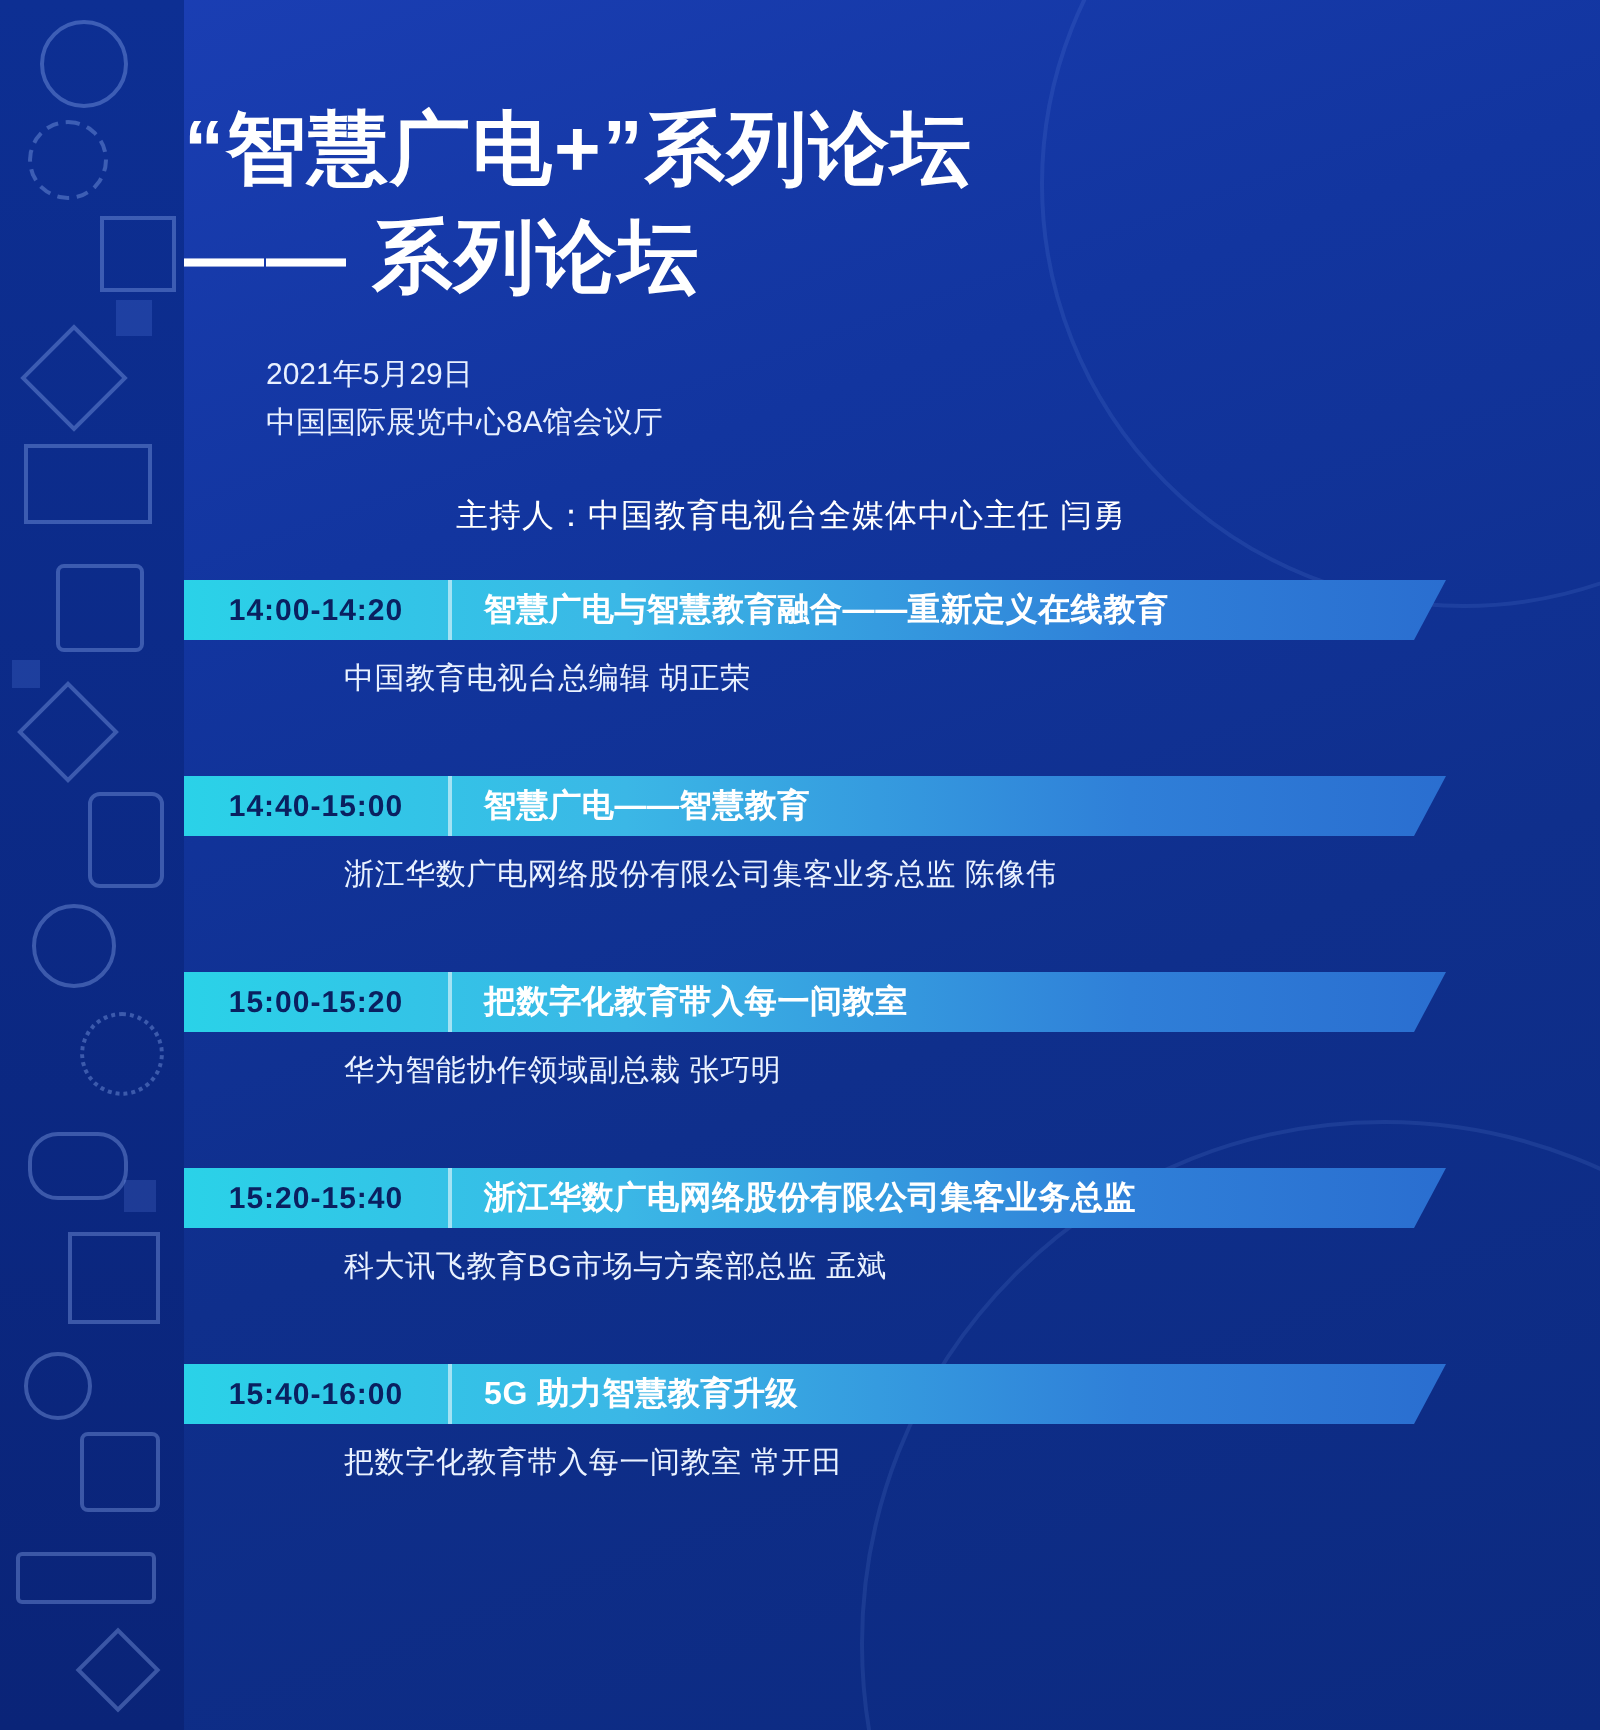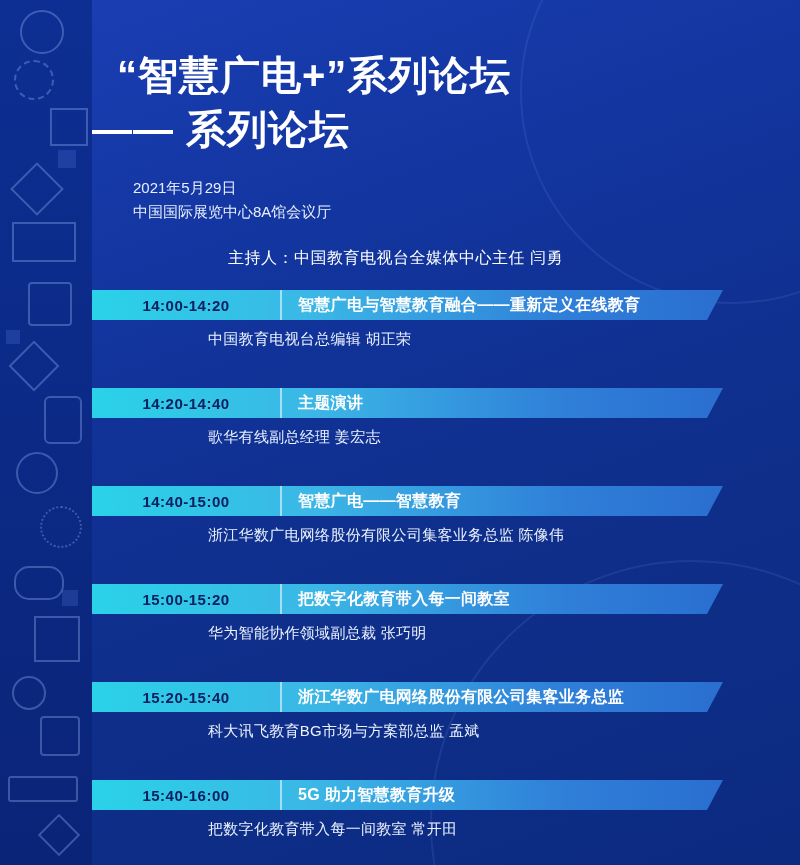--- a/index.html
+++ b/index.html
@@ -61,21 +61,20 @@
     top: 52px;
     width: 640px;
   }
   .title-line1 {
     color: #ffffff;
     font-size: 40px;
     font-weight: bold;
     letter-spacing: 1px;
     line-height: 1.15;
     white-space: nowrap;
-    margin-left: 25px;
   }
   .title-line2 {
     color: #ffffff;
     font-size: 40px;
     font-weight: bold;
     letter-spacing: 1px;
     line-height: 1.25;
     margin-top: 6px;
     white-space: nowrap;
   }
@@ -110,21 +109,21 @@
   .bar {
     position: relative;
     height: 30px;
     width: 631px;
     background: linear-gradient(90deg, #2ad2e8 0%, #3bb7e6 35%, #2f7fd8 75%, #2a6ed0 100%);
     clip-path: polygon(0 0, 100% 0, calc(100% - 16px) 100%, 0 100%);
     display: flex;
     align-items: center;
   }
   .time {
-    width: 188px;
+    width: 132px;
     text-align: center;
     color: #0a2060;
     font-size: 15px;
     font-weight: bold;
     letter-spacing: 0.5px;
   }
   .time-sep {
     width: 2px;
     height: 30px;
     background: rgba(255,255,255,0.55);
@@ -132,21 +131,21 @@
   .topic {
     padding-left: 16px;
     color: #ffffff;
     font-size: 16px;
     font-weight: bold;
     letter-spacing: 0.3px;
     white-space: nowrap;
   }
   .speaker {
     margin-top: 10px;
-    padding-left: 116px;
+    padding-left: 80px;
     color: #eaf2ff;
     font-size: 15px;
     letter-spacing: 0.3px;
     white-space: nowrap;
   }
 </style>
 </head>
 <body>
 
 <div class="poster">
@@ -193,28 +192,20 @@
 
       <div class="row">
         <div class="bar">
           <div class="time">14:00-14:20</div>
           <div class="time-sep"></div>
           <div class="topic">智慧广电与智慧教育融合——重新定义在线教育</div>
         </div>
         <div class="speaker">中国教育电视台总编辑  胡正荣</div>
       </div>
 
-      <div class="row">
-        <div class="bar">
-          <div class="time">14:20-14:40</div>
-          <div class="time-sep"></div>
-          <div class="topic">主题演讲</div>
-        </div>
-        <div class="speaker">歌华有线副总经理  姜宏志</div>
-      </div>
 
       <div class="row">
         <div class="bar">
           <div class="time">14:40-15:00</div>
           <div class="time-sep"></div>
           <div class="topic">智慧广电——智慧教育</div>
         </div>
         <div class="speaker">浙江华数广电网络股份有限公司集客业务总监  陈像伟</div>
       </div>
 

